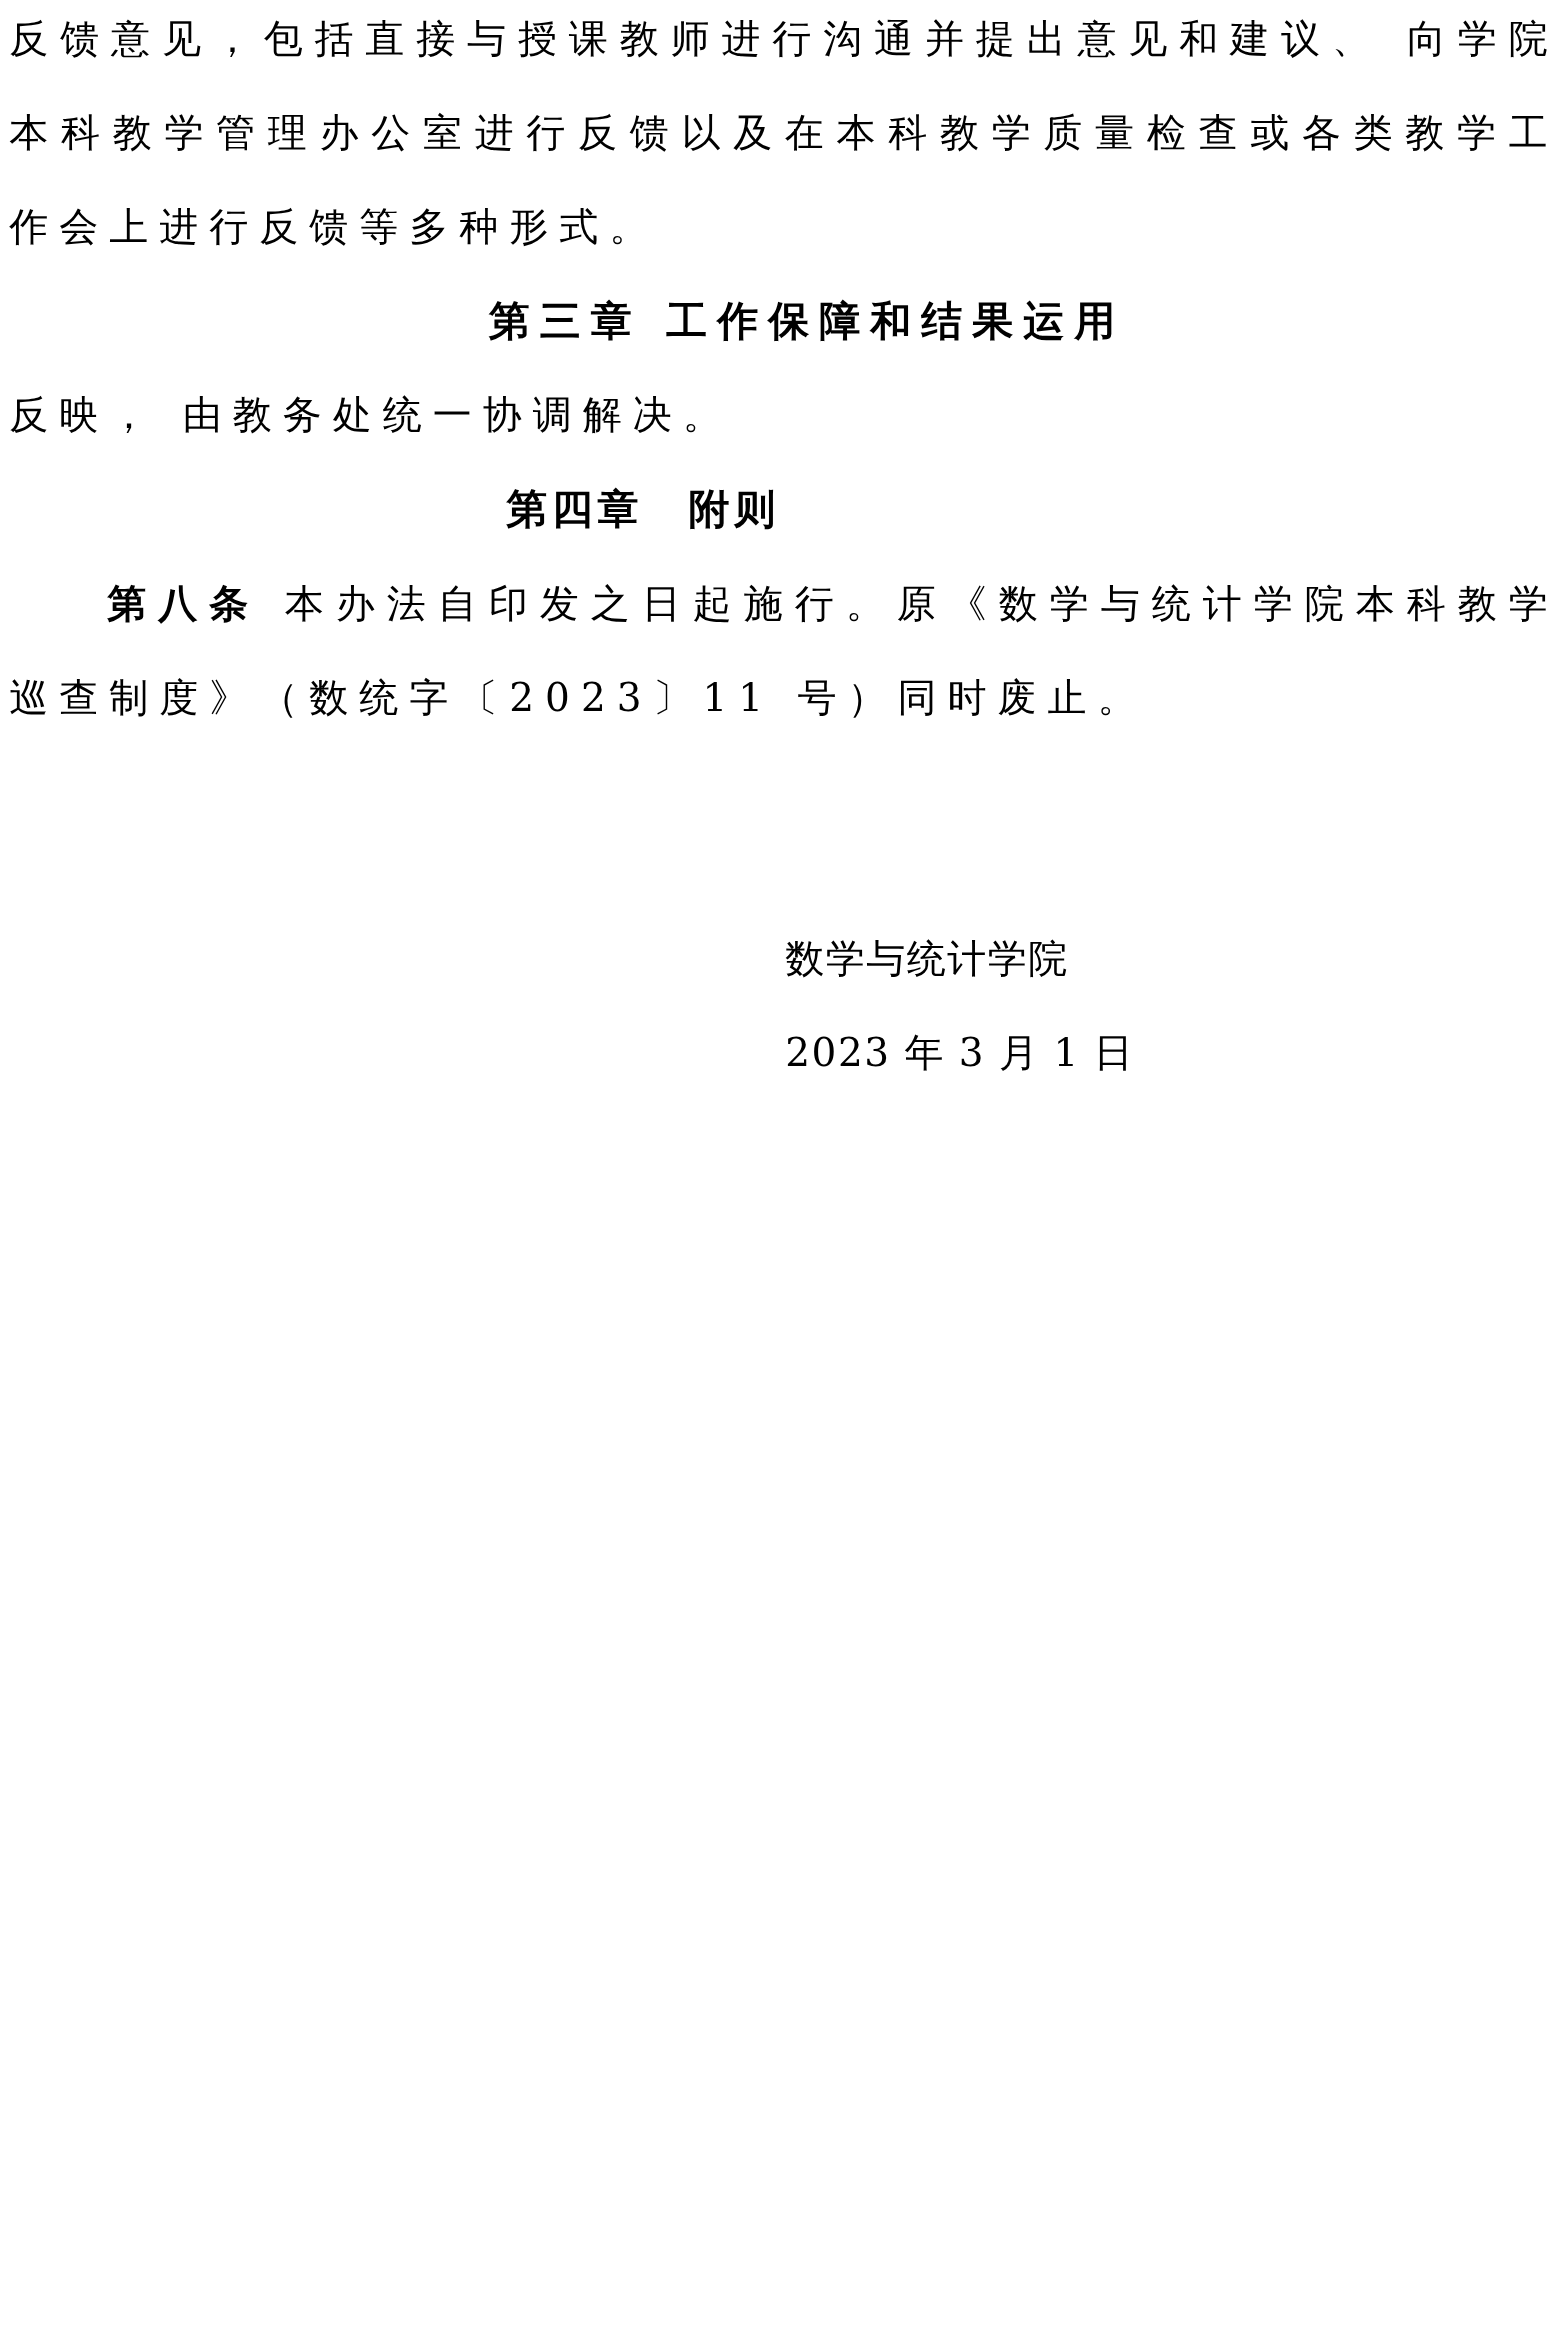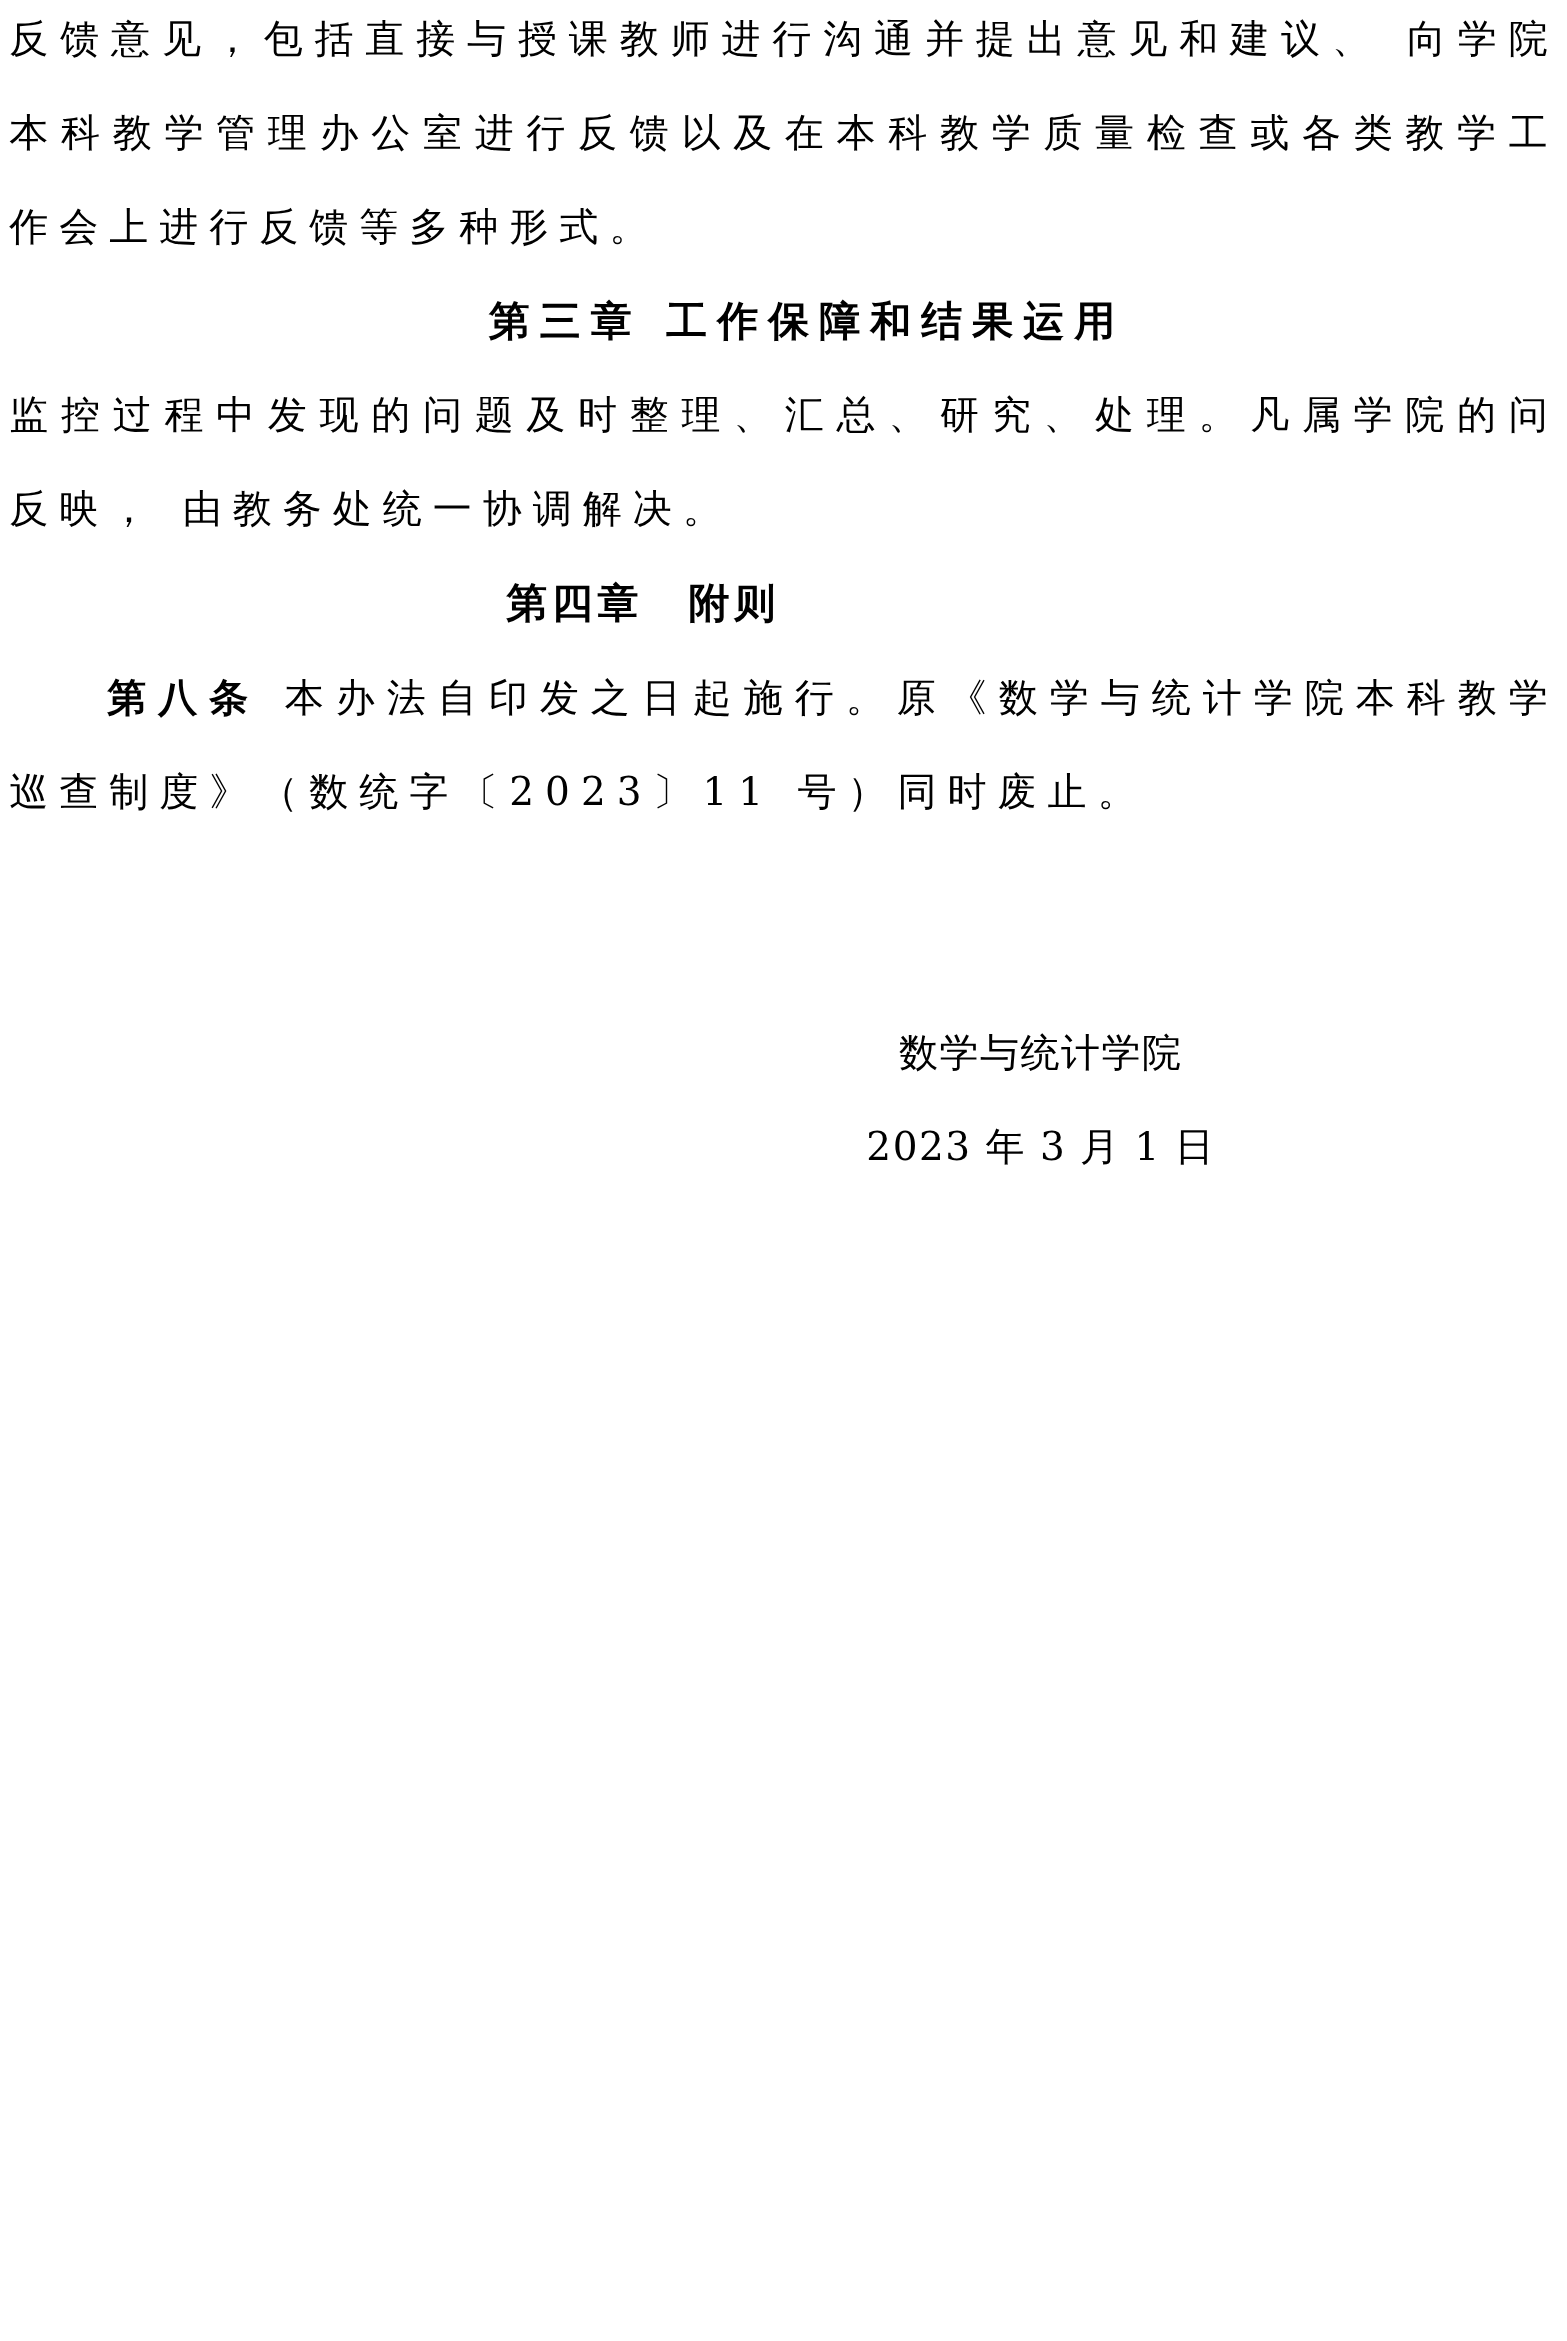--- a/index.html
+++ b/index.html
@@ -35,21 +35,21 @@
     letter-spacing: 10px;
     text-align: center;
     margin: 0;
   }
   .chapter3 { transform: translateX(23px); }
   .chapter4 { transform: translateX(-141px); letter-spacing: 4.6px; }
   .signature {
     margin-top: 167px;
     margin-left: 776px;
     width: 511px;
-    text-align: center;
+    text-align: left;
   }
   .signature .line { letter-spacing: 1.5px; }
   .footer {
     position: absolute;
     top: 2252px;
     left: 0;
     width: 100%;
     text-align: center;
     font-size: 33px;
     line-height: 39px;
@@ -60,21 +60,20 @@
 
 <div class="page">
   <div class="body-text">
 
     <div class="line just">反馈意见，包括直接与授课教师进行沟通并提出意见和建议、 向学院</div>
     <div class="line just">本科教学管理办公室进行反馈以及在本科教学质量检查或各类教学工</div>
     <div class="line">作会上进行反馈等多种形式。</div>
 
     <div class="line chapter chapter3">第三章 工作保障和结果运用</div>
 
-    <div class="line just">监控过程中发现的问题及时整理、汇总、研究、处理。凡属学院的问</div>
     <div class="line">反映， 由教务处统一协调解决。</div>
 
     <div class="line chapter chapter4">第四章　附则</div>
 
     <div class="line just indent"><span class="term">第八条</span><span> 本办法自印发之日起施行。原《数学与统计学院本科教学</span></div>
     <div class="line">巡查制度》（数统字〔2023〕11 号）同时废止。</div>
 
     <div class="signature">
       <div class="line">数学与统计学院</div>
       <div class="line">2023 年 3 月 1 日</div>

